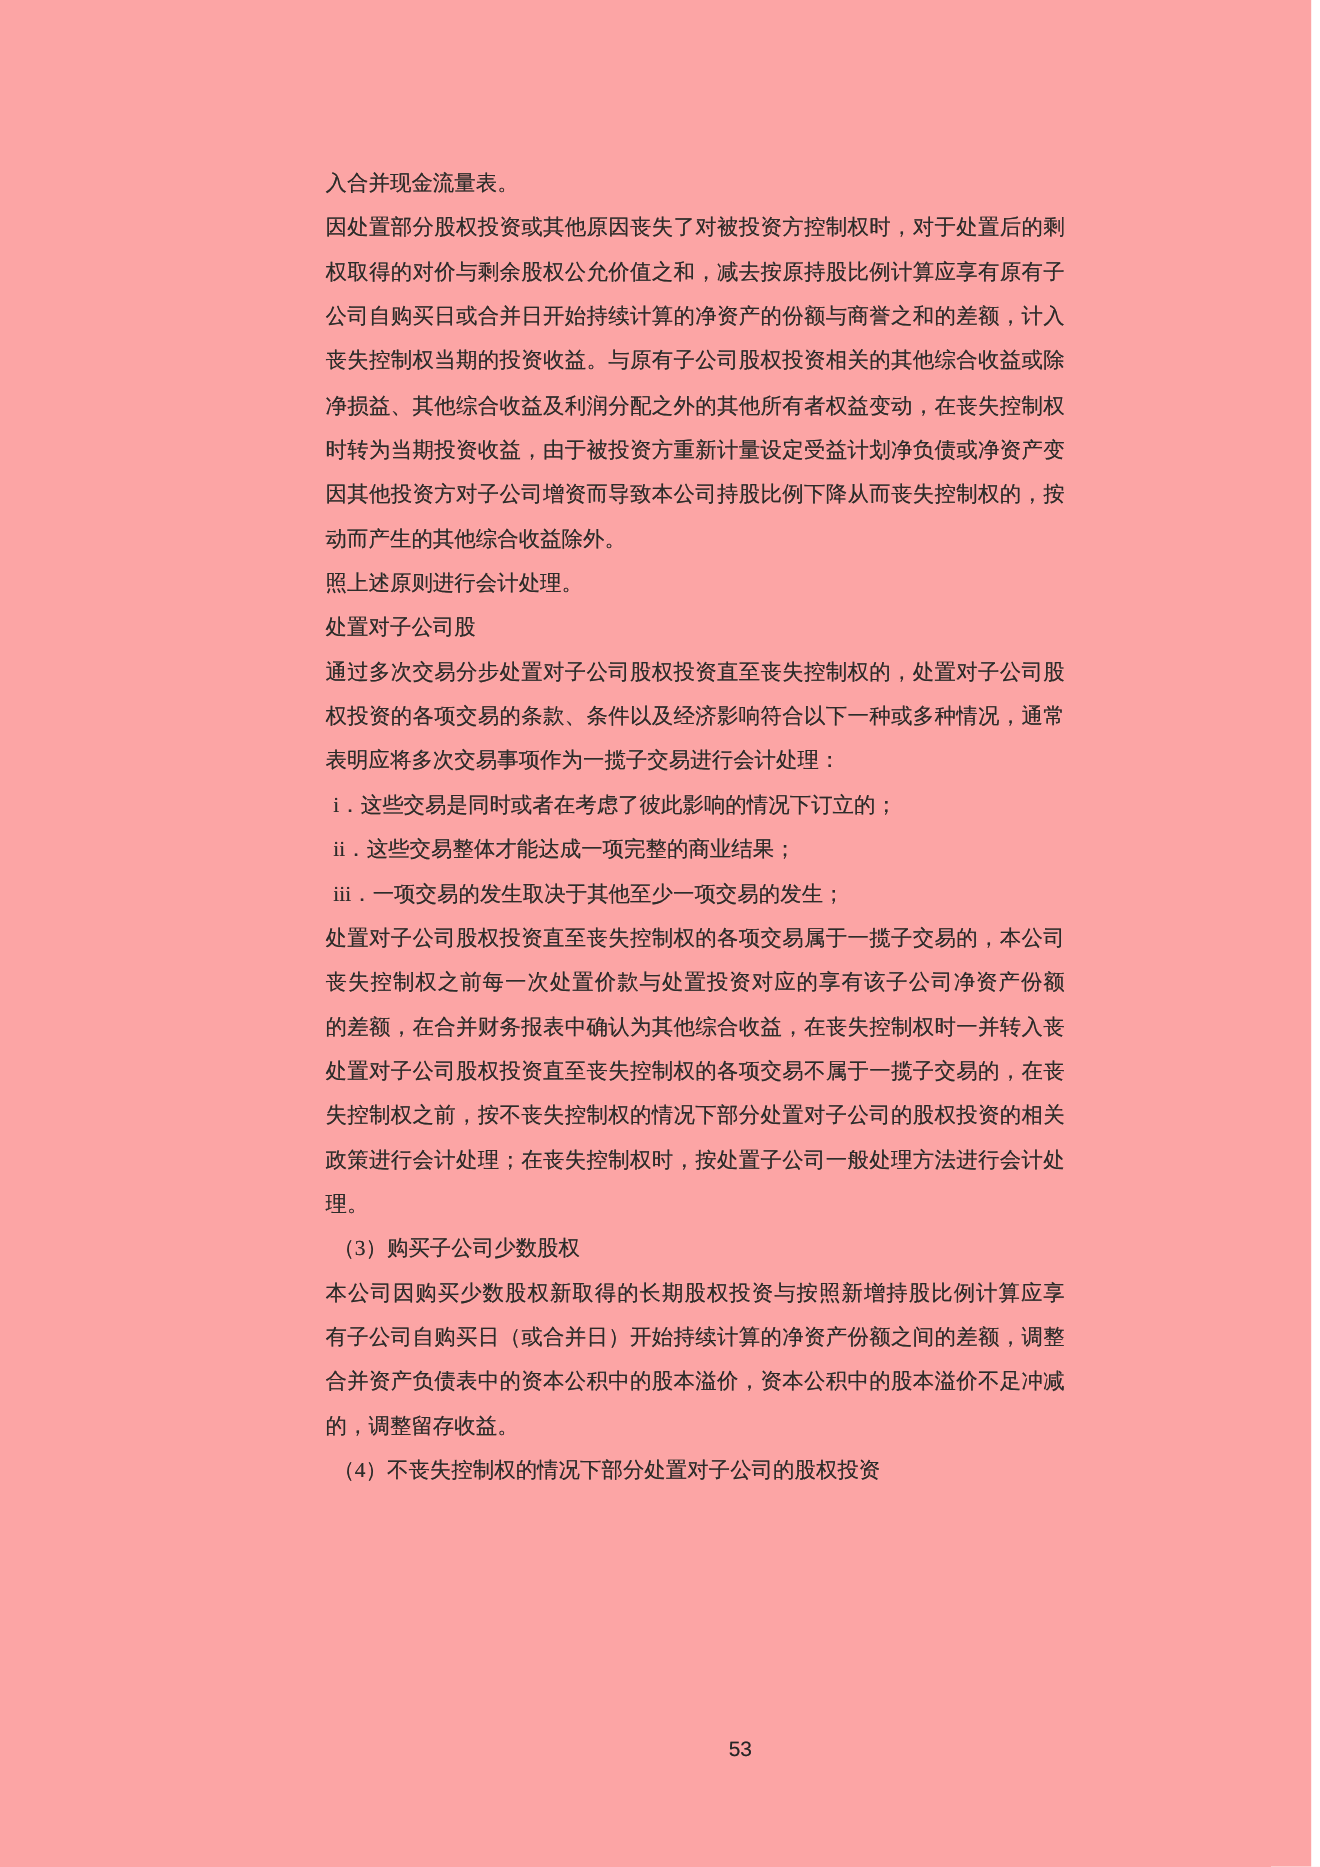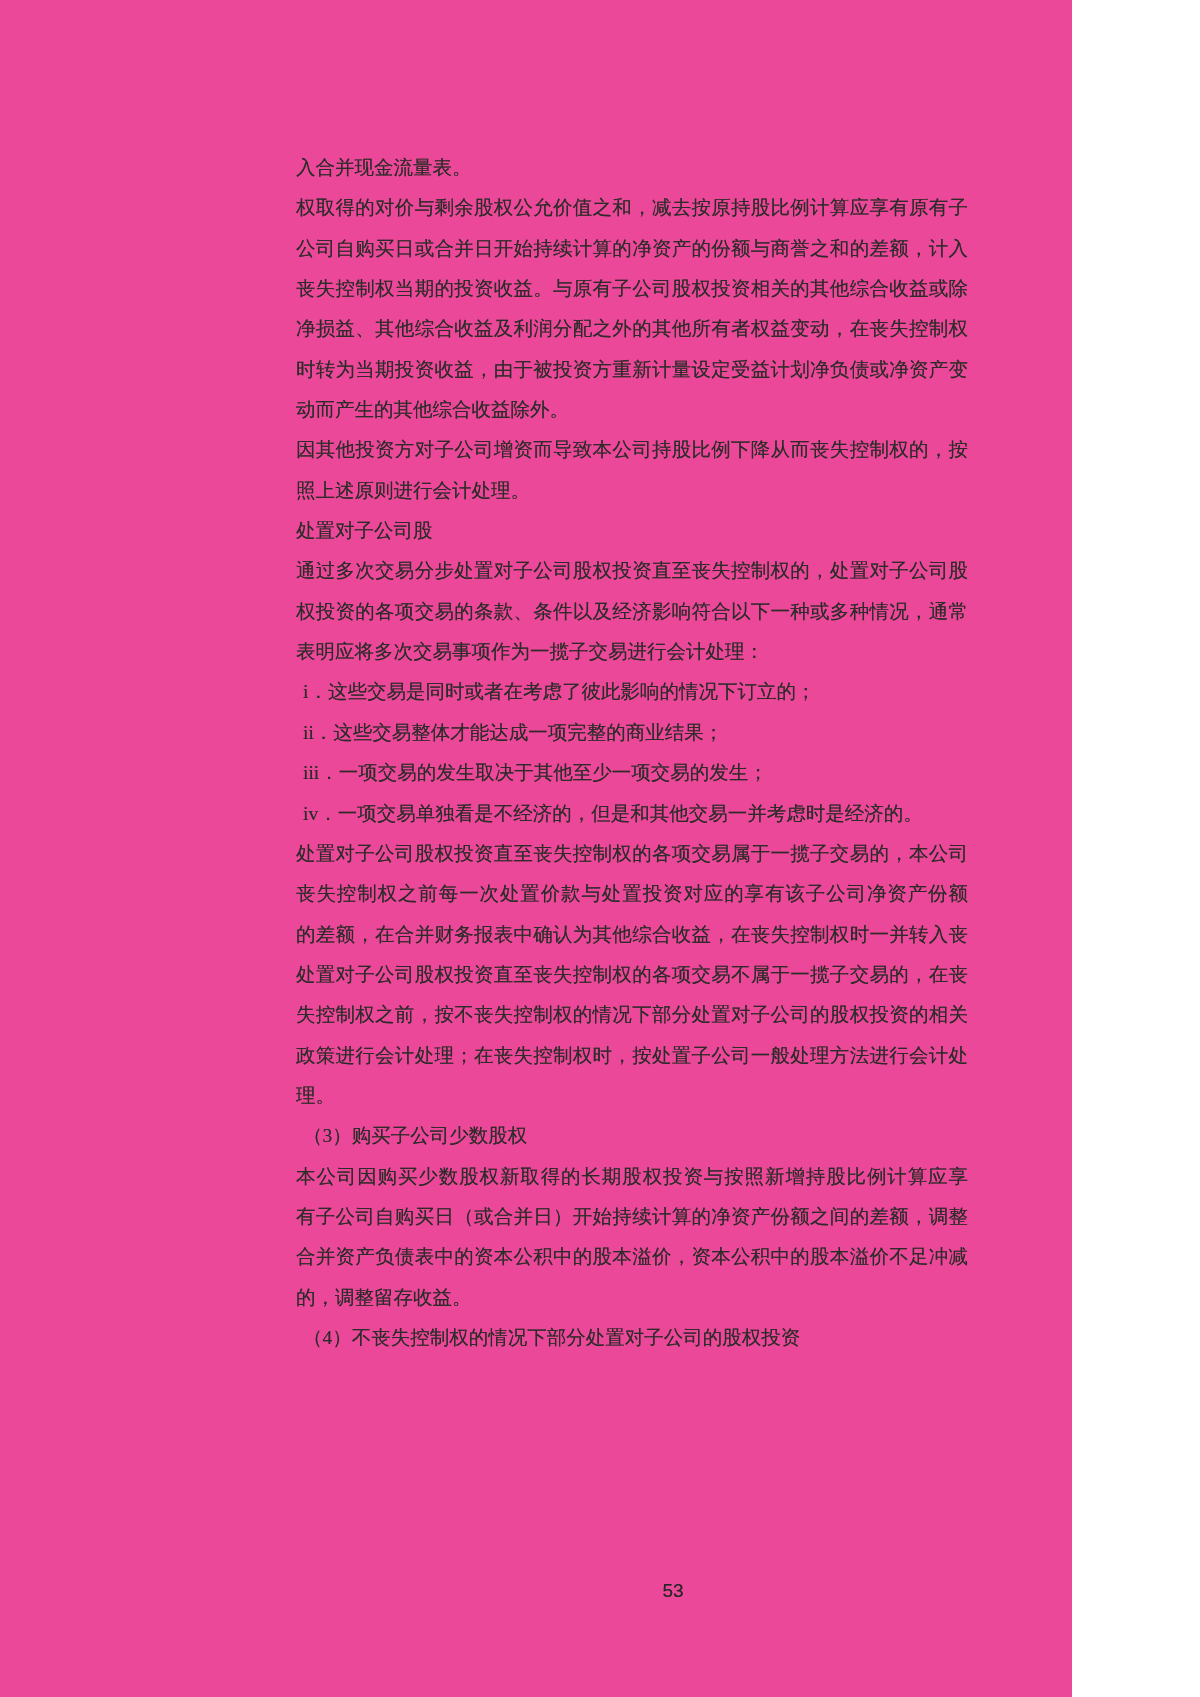--- a/index.html
+++ b/index.html
@@ -2,23 +2,23 @@
 <html lang="zh"><head>
 <meta charset="utf-8">
 <style>
   html, body {
     margin: 0;
     padding: 0;
     background: #ffffff;
   }
   .page {
     position: relative;
-    width: 1072px;
+    width: 1192px;
     height: 1697px;
-    background: #ec4899;
+    background: #fca5a5;
     overflow: hidden;
     font-family: "Liberation Serif", "DejaVu Serif", serif;
     color: #2d2c2a;
   }
   .text-block {
     position: absolute;
     left: 296px;
     top: 148px;
     width: 672px;
   }
@@ -52,36 +52,36 @@
     text-shadow: 0 0 0.5px rgba(38, 38, 38, 0.6);
     margin-top: 30px;
   }
 </style>
 </head>
 <body>
 
 <div class="page">
   <div class="text-block">
       <div class="line">入合并现金流量表。</div>
+      <div class="line j">因处置部分股权投资或其他原因丧失了对被投资方控制权时，对于处置后的剩</div>
       <div class="line j">权取得的对价与剩余股权公允价值之和，减去按原持股比例计算应享有原有子</div>
       <div class="line j">公司自购买日或合并日开始持续计算的净资产的份额与商誉之和的差额，计入</div>
       <div class="line j">丧失控制权当期的投资收益。与原有子公司股权投资相关的其他综合收益或除</div>
       <div class="line j">净损益、其他综合收益及利润分配之外的其他所有者权益变动，在丧失控制权</div>
       <div class="line j">时转为当期投资收益，由于被投资方重新计量设定受益计划净负债或净资产变</div>
+      <div class="line j">因其他投资方对子公司增资而导致本公司持股比例下降从而丧失控制权的，按</div>
       <div class="line">动而产生的其他综合收益除外。</div>
-      <div class="line j">因其他投资方对子公司增资而导致本公司持股比例下降从而丧失控制权的，按</div>
       <div class="line">照上述原则进行会计处理。</div>
       <div class="line">处置对子公司股</div>
       <div class="line j">通过多次交易分步处置对子公司股权投资直至丧失控制权的，处置对子公司股</div>
       <div class="line j">权投资的各项交易的条款、条件以及经济影响符合以下一种或多种情况，通常</div>
       <div class="line">表明应将多次交易事项作为一揽子交易进行会计处理：</div>
       <div class="line ind">i．这些交易是同时或者在考虑了彼此影响的情况下订立的；</div>
       <div class="line ind">ii．这些交易整体才能达成一项完整的商业结果；</div>
       <div class="line ind">iii．一项交易的发生取决于其他至少一项交易的发生；</div>
-      <div class="line ind">iv．一项交易单独看是不经济的，但是和其他交易一并考虑时是经济的。</div>
       <div class="line j">处置对子公司股权投资直至丧失控制权的各项交易属于一揽子交易的，本公司</div>
       <div class="line j">丧失控制权之前每一次处置价款与处置投资对应的享有该子公司净资产份额</div>
       <div class="line j">的差额，在合并财务报表中确认为其他综合收益，在丧失控制权时一并转入丧</div>
       <div class="line j">处置对子公司股权投资直至丧失控制权的各项交易不属于一揽子交易的，在丧</div>
       <div class="line j">失控制权之前，按不丧失控制权的情况下部分处置对子公司的股权投资的相关</div>
       <div class="line j">政策进行会计处理；在丧失控制权时，按处置子公司一般处理方法进行会计处</div>
       <div class="line">理。</div>
       <div class="line ind">（3）购买子公司少数股权</div>
       <div class="line j">本公司因购买少数股权新取得的长期股权投资与按照新增持股比例计算应享</div>
       <div class="line j">有子公司自购买日（或合并日）开始持续计算的净资产份额之间的差额，调整</div>

